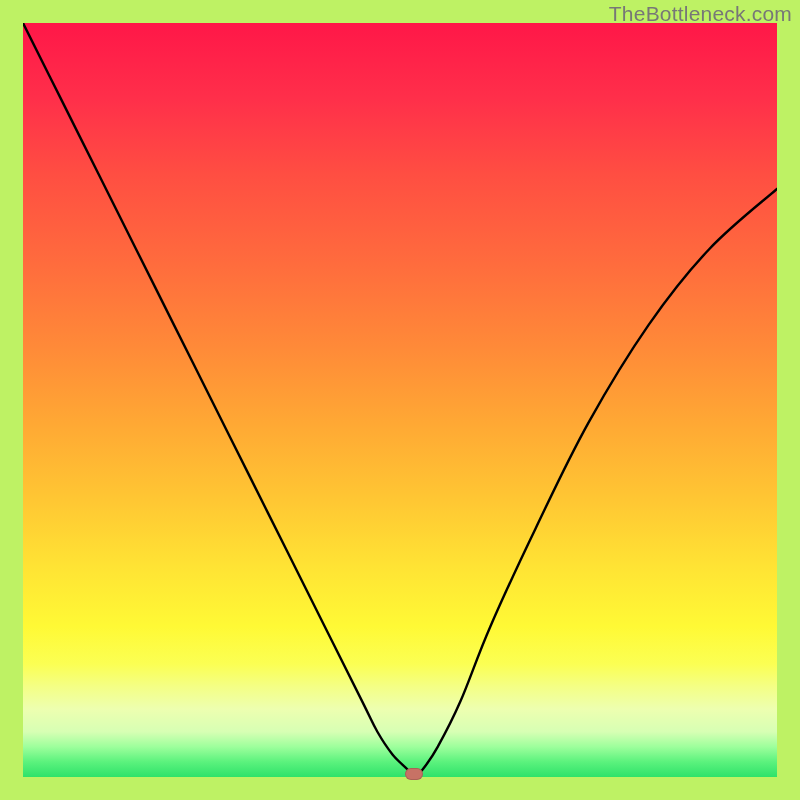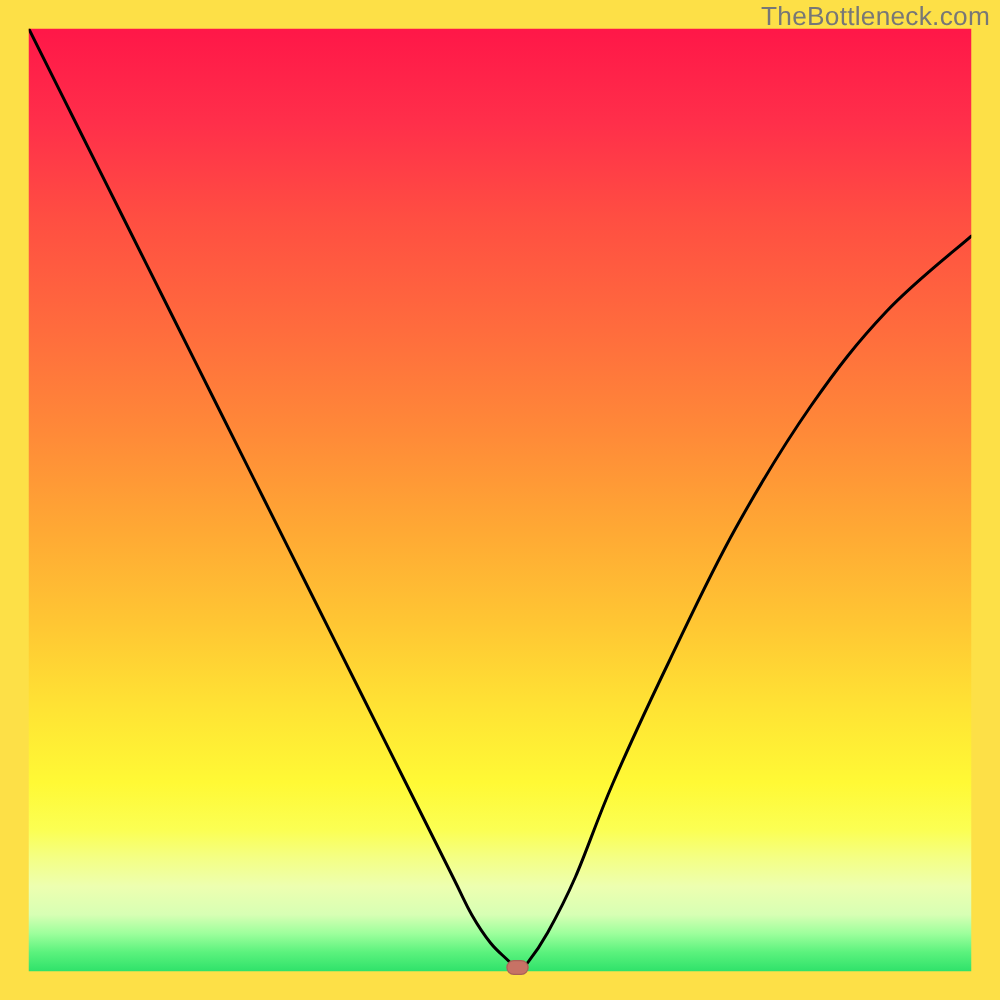--- a/index.html
+++ b/index.html
@@ -8,21 +8,21 @@
     width: 800px;
     height: 800px;
     overflow: hidden;
     background: #000;
     font-family: Arial, Helvetica, sans-serif;
   }
   .frame {
     position: relative;
     width: 800px;
     height: 800px;
-    background: #fde047;
+    background: #bef264;
   }
   .plot-area {
     position: absolute;
     left: 23px;
     top: 23px;
     width: 754px;
     height: 754px;
     
     background: linear-gradient(to bottom,
       #ff1748 0%,

